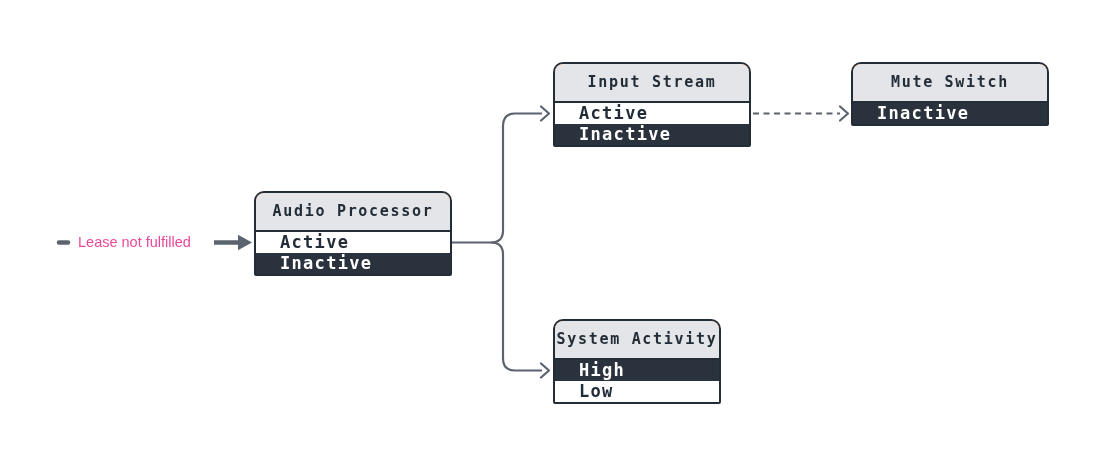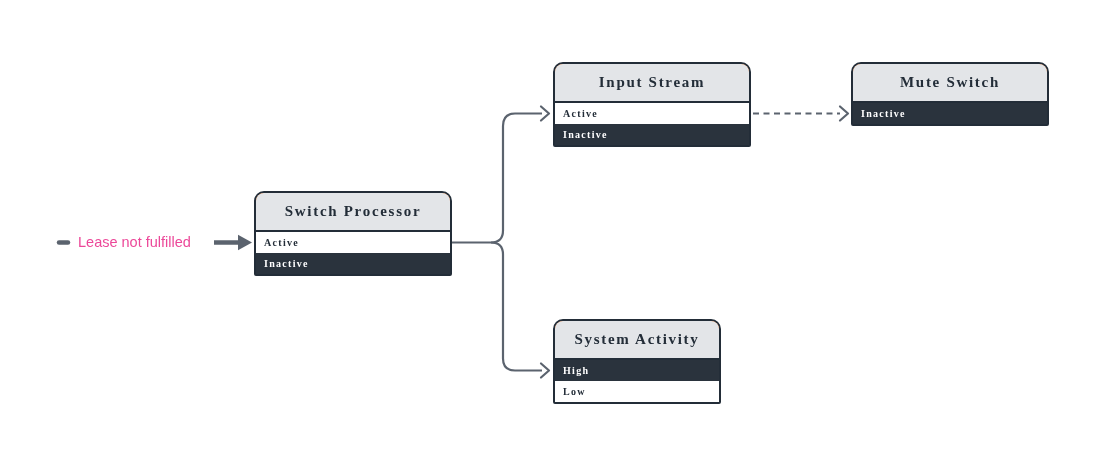--- a/index.html
+++ b/index.html
@@ -16,38 +16,37 @@
     position: absolute;
     left: 0; top: 0;
     width: 1112px; height: 464px;
   }
   .node {
     position: absolute;
     border: 2px solid #232d38;
     border-radius: 10px 10px 2px 2px;
     background: #f97316;
     overflow: hidden;
-    font-family: Liberation Serif, serif;
   }
   .node-header {
     height: 39px;
     line-height: 37px;
     background: #e3e5e8;
     border-bottom: 2px solid #232d38;
     text-align: center;
     font-size: 15px;
     font-weight: 700;
     letter-spacing: 1.7px;
     color: #232d38;
   }
   .node-row {
     height: 21px;
     line-height: 21px;
-    padding-left: 8px;
-    font-size: 10px;
+    padding-left: 24px;
+    font-size: 17px;
     font-weight: 700;
     letter-spacing: 1.3px;
   }
   .node-row.light { background: #ffffff; color: #232d38; }
   .node-row.dark  { background: #2a333d; color: #ffffff; }
   .event-label {
     position: absolute;
     left: 78px;
     top: 233px;
     height: 19px;
@@ -80,21 +79,21 @@
 
     <path d="M 753 113.5 H 840" stroke="#5b636e" stroke-width="2.2" stroke-dasharray="6 4.5"></path>
     <polyline points="840,106.5 848,113.5 840,120.5" stroke="#5b636e" stroke-width="2.2" stroke-linecap="round" stroke-linejoin="round"></polyline>
   </svg>
 
   <div class="event-label">
     <span>Lease not fulfilled</span>
   </div>
 
   <div class="node" style="left:254px; top:191px; width:198px;">
-    <div class="node-header">Switch Processor</div>
+    <div class="node-header">Audio Processor</div>
     <div class="node-row light">Active</div>
     <div class="node-row dark">Inactive</div>
   </div>
 
   <div class="node" style="left:553px; top:62px; width:198px;">
     <div class="node-header">Input Stream</div>
     <div class="node-row light">Active</div>
     <div class="node-row dark">Inactive</div>
   </div>
 

